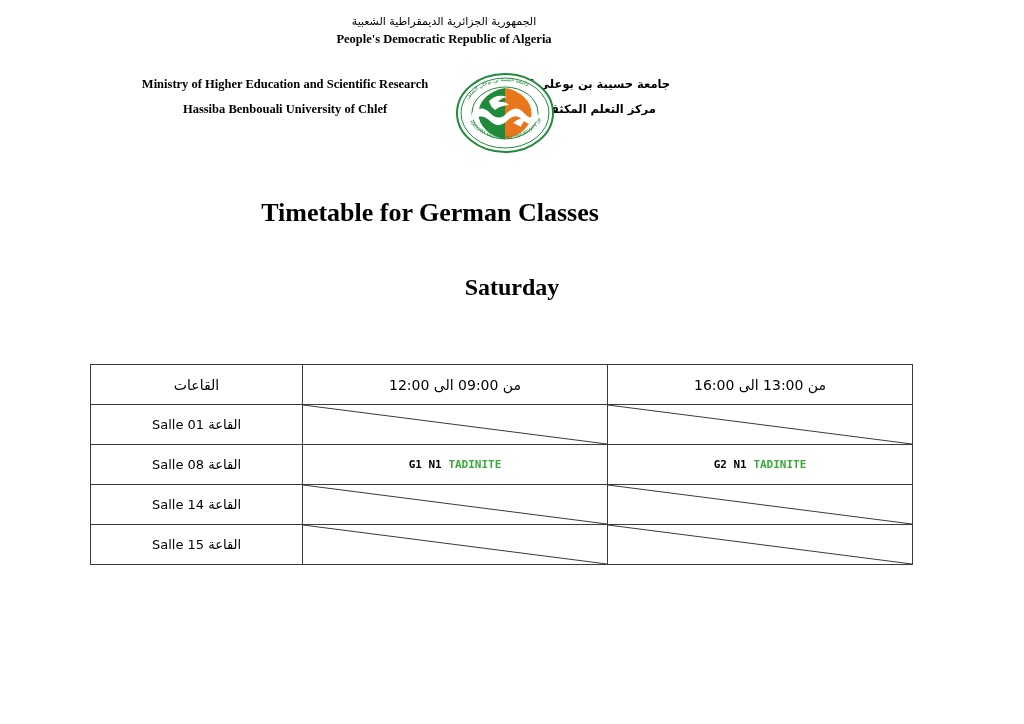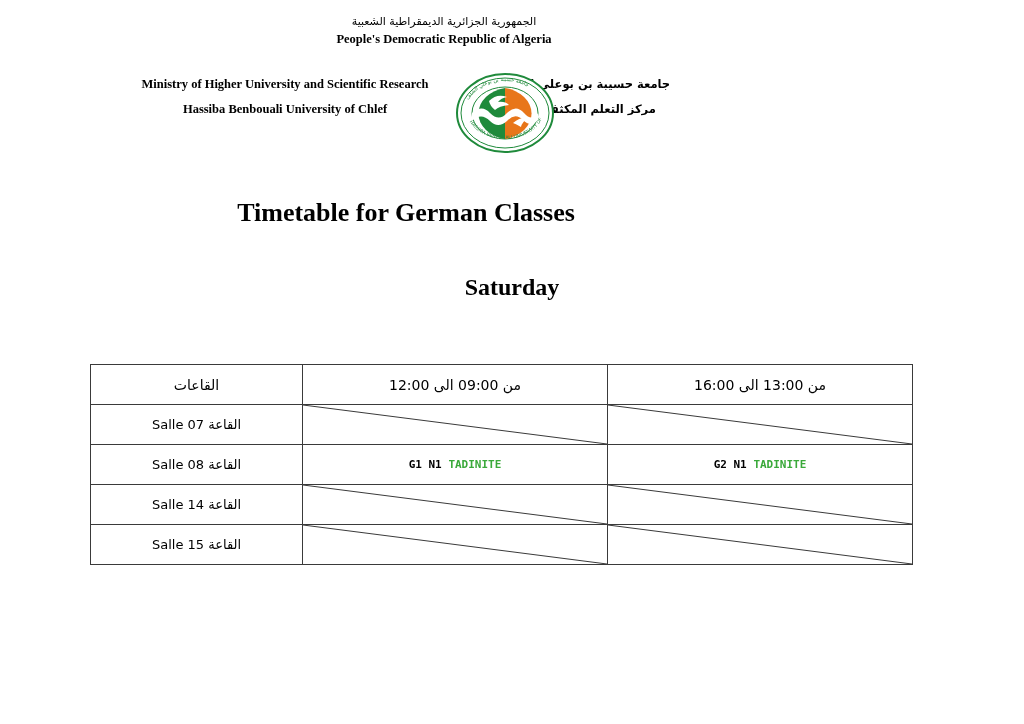--- a/index.html
+++ b/index.html
@@ -79,20 +79,21 @@
   
   .doc-title {
     position: absolute;
     top: 198px;
     left: 0;
     width: 812px;
     text-align: center;
     font-family: "Liberation Serif", serif;
     font-weight: bold;
     font-size: 26px;
+    padding-left: 24px;
   }
   .doc-subtitle {
     position: absolute;
     top: 274px;
     left: 0;
     width: 1024px;
     text-align: center;
     font-family: "Liberation Serif", serif;
     font-weight: bold;
     font-size: 24px;
@@ -165,21 +166,21 @@
 <body>
 
 <div class="header">
 
   <div class="hdr-center">
     <div class="hdr-ar-top">الجمهورية الجزائرية الديمقراطية الشعبية</div>
     <div class="hdr-en-top">People's Democratic Republic of Algeria</div>
   </div>
 
   <div class="hdr-left">
-    <div>Ministry of Higher University and Scientific Research</div>
+    <div>Ministry of Higher Education and Scientific Research</div>
     <div>Hassiba Benbouali University of Chlef</div>
   </div>
 
   <div class="hdr-right">
     <div>جامعة حسيبة بن بوعلي الشلف</div>
     <div>مركز التعلم المكثف للغات</div>
   </div>
 
   <div class="logo-wrap">
     <svg width="100" height="80" viewBox="0 0 100 80" xmlns="http://www.w3.org/2000/svg">
@@ -220,21 +221,21 @@
       <col class="c-slot">
       <col class="c-slot">
     </colgroup>
     <tbody id="tt-body">
         <tr class="hdr-row">
           <td class="hdr-cell">القاعات</td>
           <td class="hdr-cell">من 09:00 الى 12:00</td>
           <td class="hdr-cell">من 13:00 الى 16:00</td>
         </tr>
         <tr>
-          <td class="room-cell"><span>القاعة</span> <span class="salle">Salle 07</span></td>
+          <td class="room-cell"><span>القاعة</span> <span class="salle">Salle 01</span></td>
           <td class="slot-cell">
             <svg class="diag" preserveAspectRatio="none" viewBox="0 0 100 100">
               <line x1="0" y1="0" x2="100" y2="100" vector-effect="non-scaling-stroke"></line>
             </svg>
           </td>
           <td class="slot-cell">
             <svg class="diag" preserveAspectRatio="none" viewBox="0 0 100 100">
               <line x1="0" y1="0" x2="100" y2="100" vector-effect="non-scaling-stroke"></line>
             </svg>
           </td>

